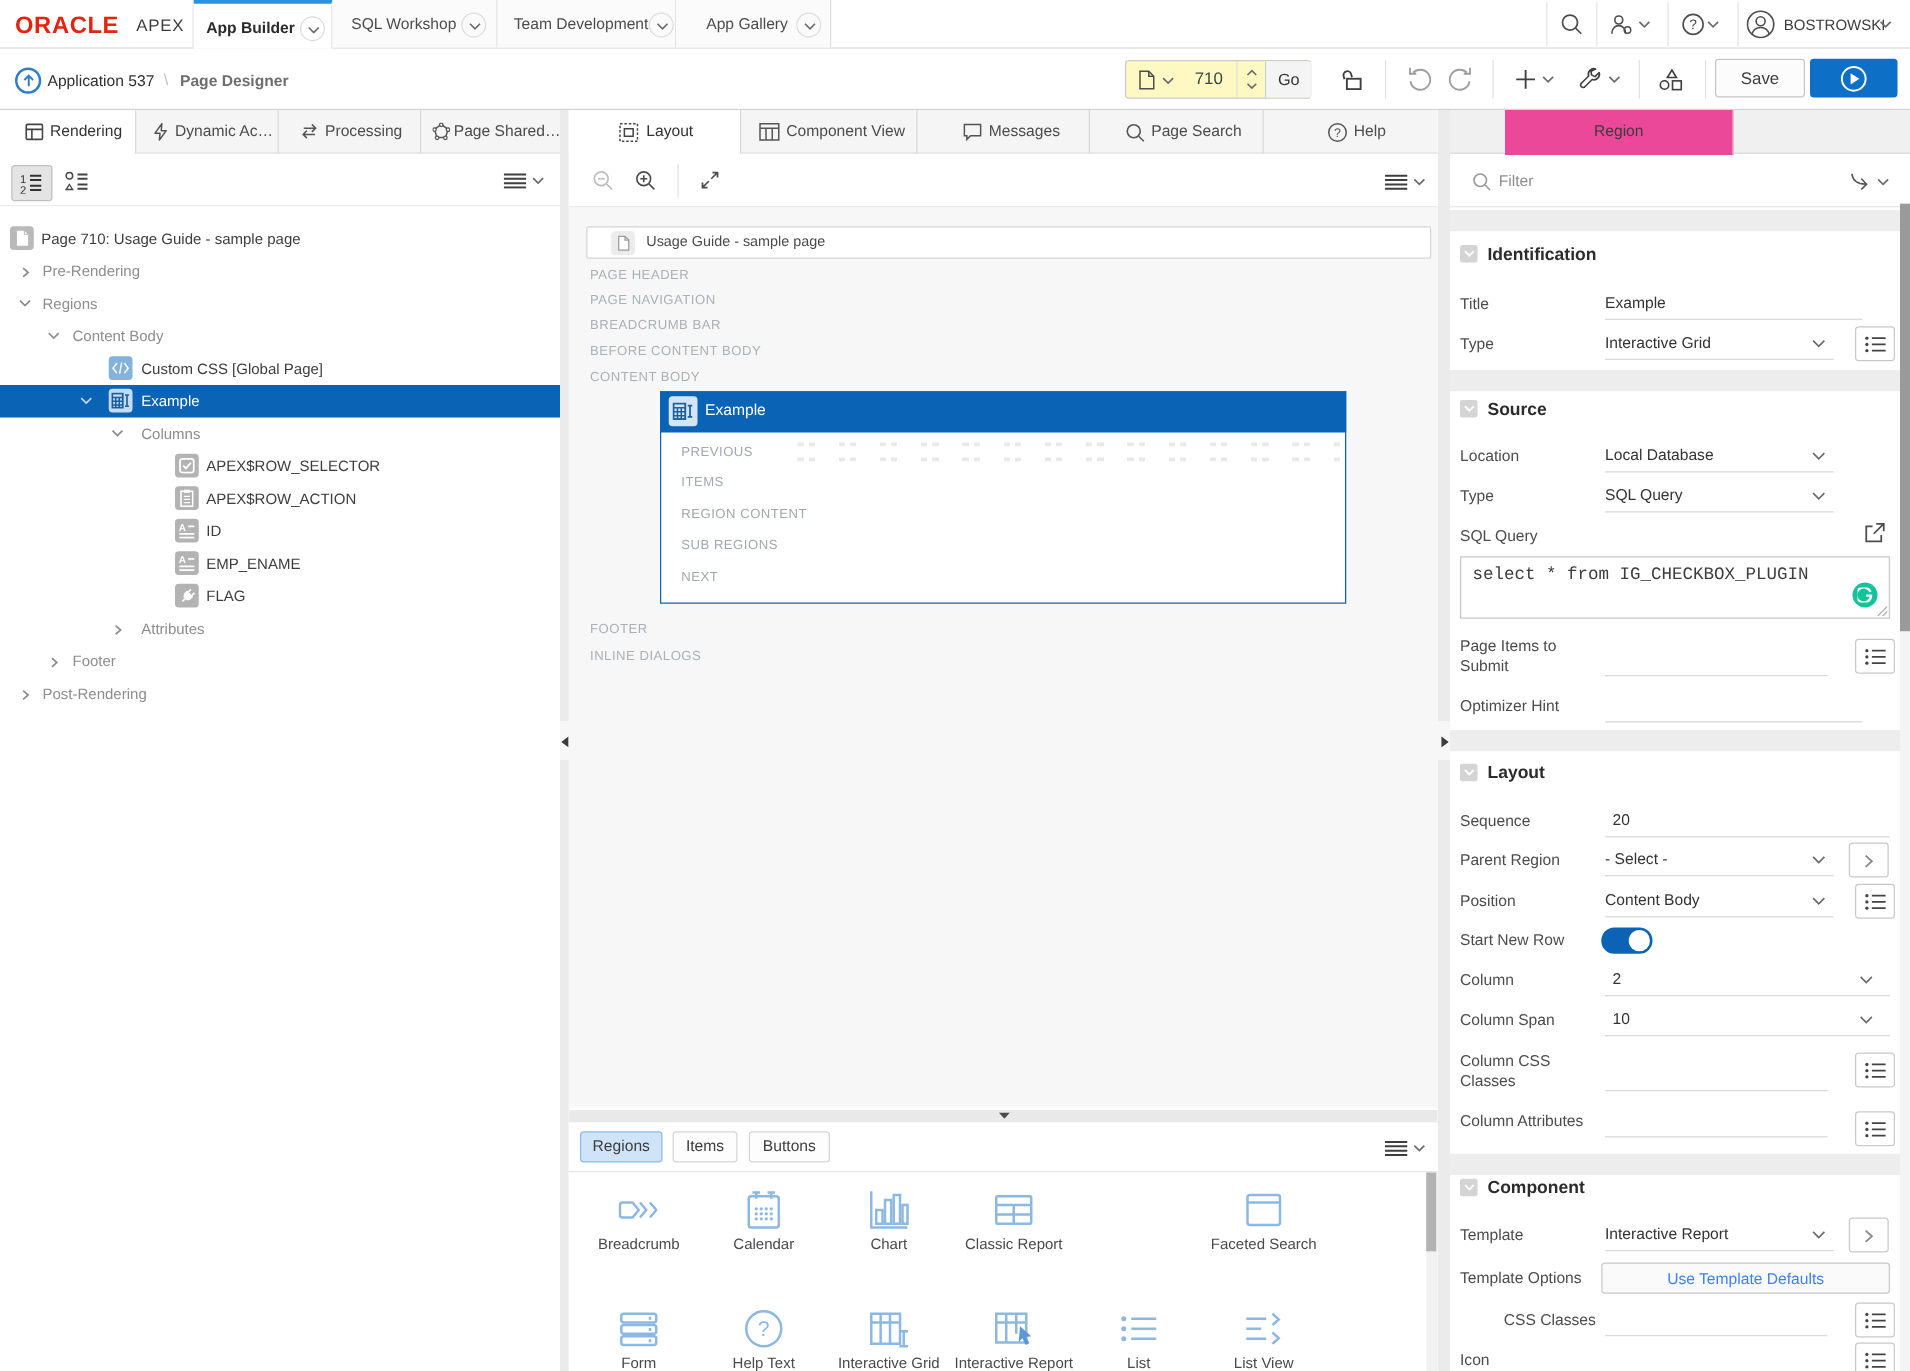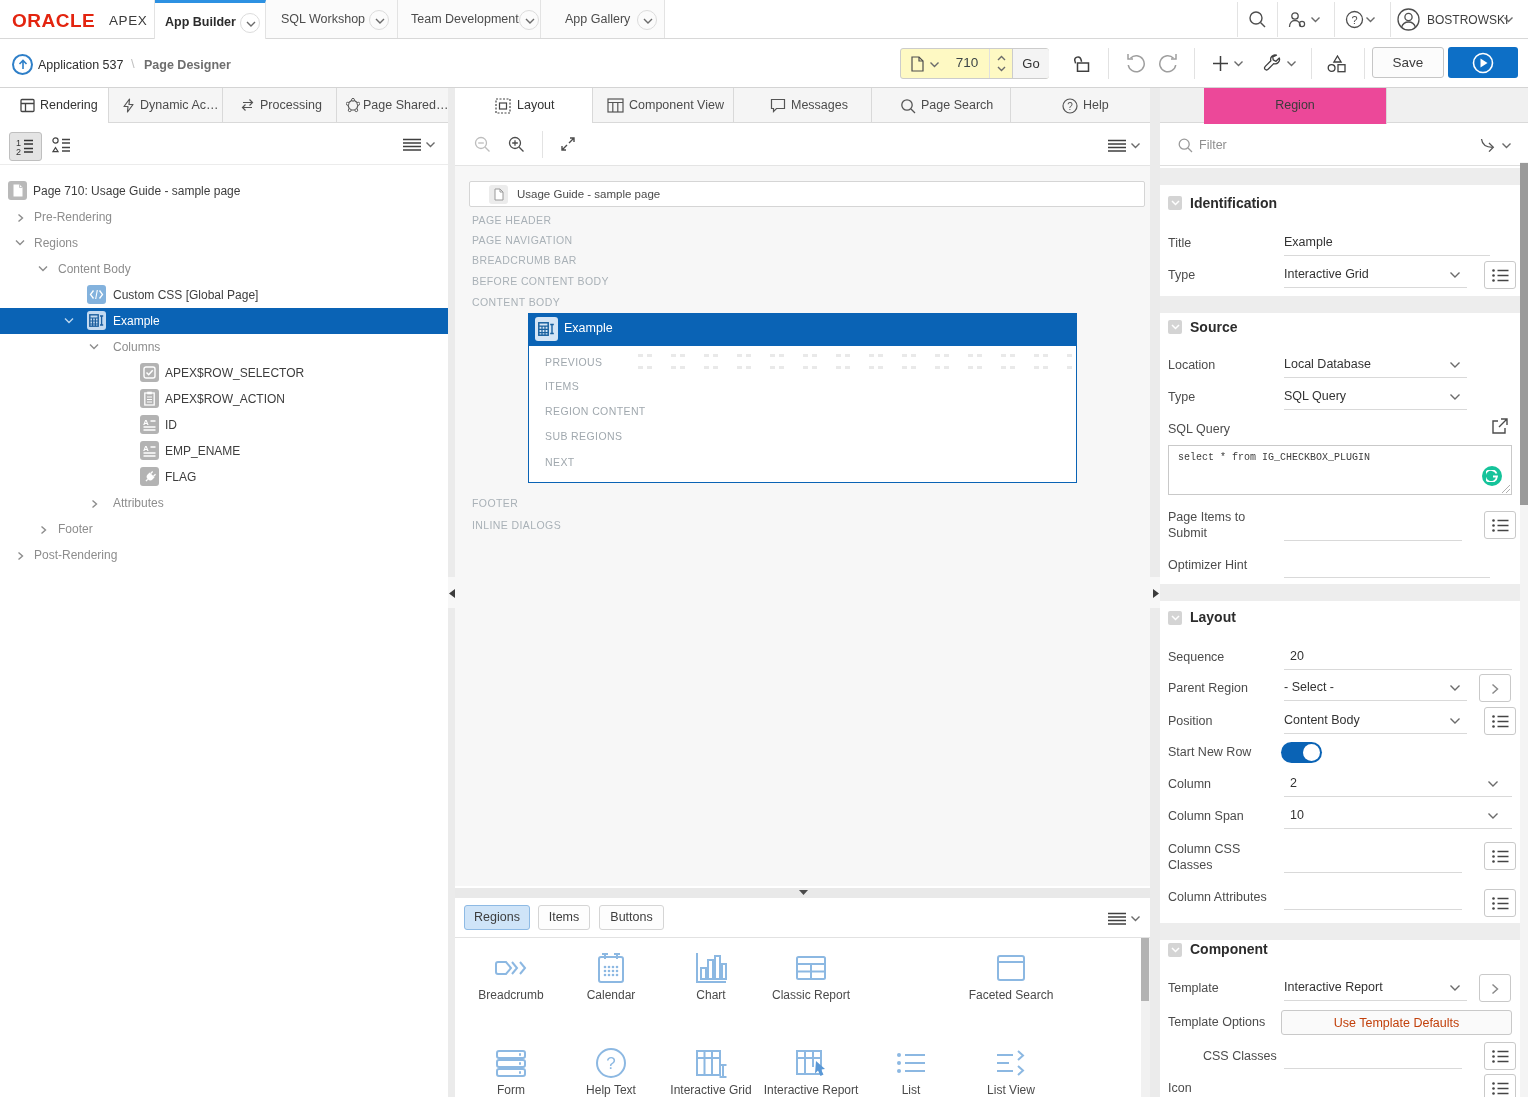--- a/index.html
+++ b/index.html
@@ -749,21 +749,21 @@
     <svg class="pselchev" style="left:289px;top:227px;" width="12" height="8" viewBox="0 0 12 8">
           <path class="cv" d="M1.5 1.5l4.5 4.5 4.5-4.5" stroke="#555"></path>
         </svg>
     <div class="pund" style="top:243px;width:183px;"></div>
     <span class="plbl" style="top:255px;">SQL Query</span>
     <svg class="a" style="left:330px;top:252px;" width="18" height="18" viewBox="0 0 18 18">
           <path d="M8 3H3v12h12v-5" fill="none" stroke="#4c4c4c" stroke-width="1.4"></path>
           <path d="M11 1h6v6M16.5 1.5L9 9" fill="none" stroke="#4c4c4c" stroke-width="1.4"></path>
         </svg>
     <div class="a" style="left:8px;top:279px;width:344px;height:50px;border:1px solid #c9c9c9;background:#fff;">
-      <span style="position:absolute;left:9px;top:6px;font-family:'Liberation Mono',monospace;font-size:10px;color:#3d3d3d;">select * from IG_CHECKBOX_PLUGIN</span>
+      <span style="position:absolute;left:9px;top:6px;font-family:'Liberation Mono',monospace;font-size:14px;color:#3d3d3d;">select * from IG_CHECKBOX_PLUGIN</span>
       <div style="position:absolute;right:9px;bottom:8px;width:20px;height:20px;border-radius:50%;background:#15c39a;">
         <svg style="position:absolute;left:4px;top:4px;" width="12" height="12" viewBox="0 0 12 12">
               <path d="M10.5 3.5A6 6 0 1 0 11 6.5h-4" fill="none" stroke="#fff" stroke-width="1.8"></path>
             </svg>
       </div>
       <svg style="position:absolute;right:1px;bottom:1px;" width="8" height="8" viewBox="0 0 8 8">
             <path d="M0 8L8 0M4 8L8 4" stroke="#b0b0b0" stroke-width="1"></path>
           </svg>
     </div>
     <span class="plbl" style="top:343px;">Page Items to Submit</span>
@@ -863,21 +863,21 @@
     <svg class="pselchev" style="left:289px;top:818px;" width="12" height="8" viewBox="0 0 12 8">
           <path class="cv" d="M1.5 1.5l4.5 4.5 4.5-4.5" stroke="#555"></path>
         </svg>
     <div class="pund" style="top:834px;width:183px;"></div>
     <span class="arrbtn" style="top:808px;">
           <svg style="position:absolute;left:11px;top:8px;" width="8" height="12" viewBox="0 0 8 12">
             <path d="M1.5 1.5L6.5 6l-5 4.5" fill="none" stroke="#8a8a8a" stroke-width="1.5"></path>
           </svg>
         </span>
     <span class="plbl" style="top:848px;">Template Options</span>
-    <div class="a" style="left:121px;top:844px;width:231px;height:25px;border:1px solid #c9c9c9;border-radius:3px;background:#fafafa;font-size:12.5px;color:#c2410c;text-align:center;padding-top:5px;">Use Template Defaults</div>
+    <div class="a" style="left:121px;top:844px;width:231px;height:25px;border:1px solid #c9c9c9;border-radius:3px;background:#fafafa;font-size:12.5px;color:#3b82f6;text-align:center;padding-top:5px;">Use Template Defaults</div>
     <span class="plbl" style="top:882px;margin-left:35px;">CSS Classes</span>
     <div class="pund" style="top:902px;width:178px;"></div>
     <span class="lstbtn" style="top:876px;">
           <svg style="position:absolute;left:7px;top:7px;" width="17" height="13" viewBox="0 0 17 13">
             <circle cx="1.5" cy="1.5" r="1.3" fill="#444"></circle>
             <circle cx="1.5" cy="6.5" r="1.3" fill="#444"></circle>
             <circle cx="1.5" cy="11.5" r="1.3" fill="#444"></circle>
             <path d="M5.5 1.5h11M5.5 6.5h11M5.5 11.5h11" stroke="#444" stroke-width="1.5"></path>
           </svg>
         </span>

